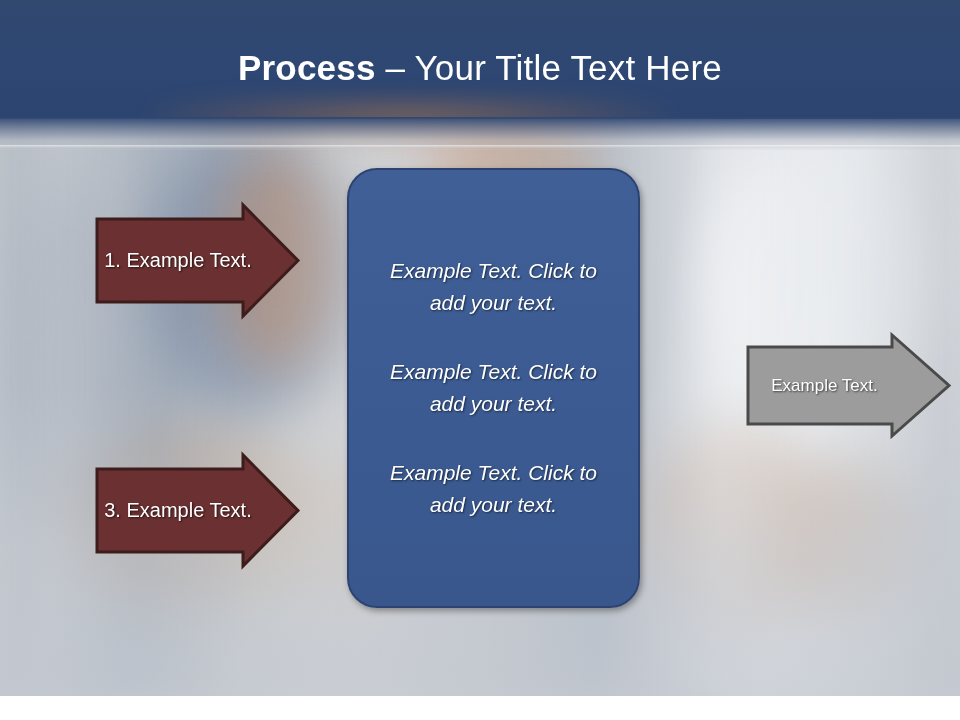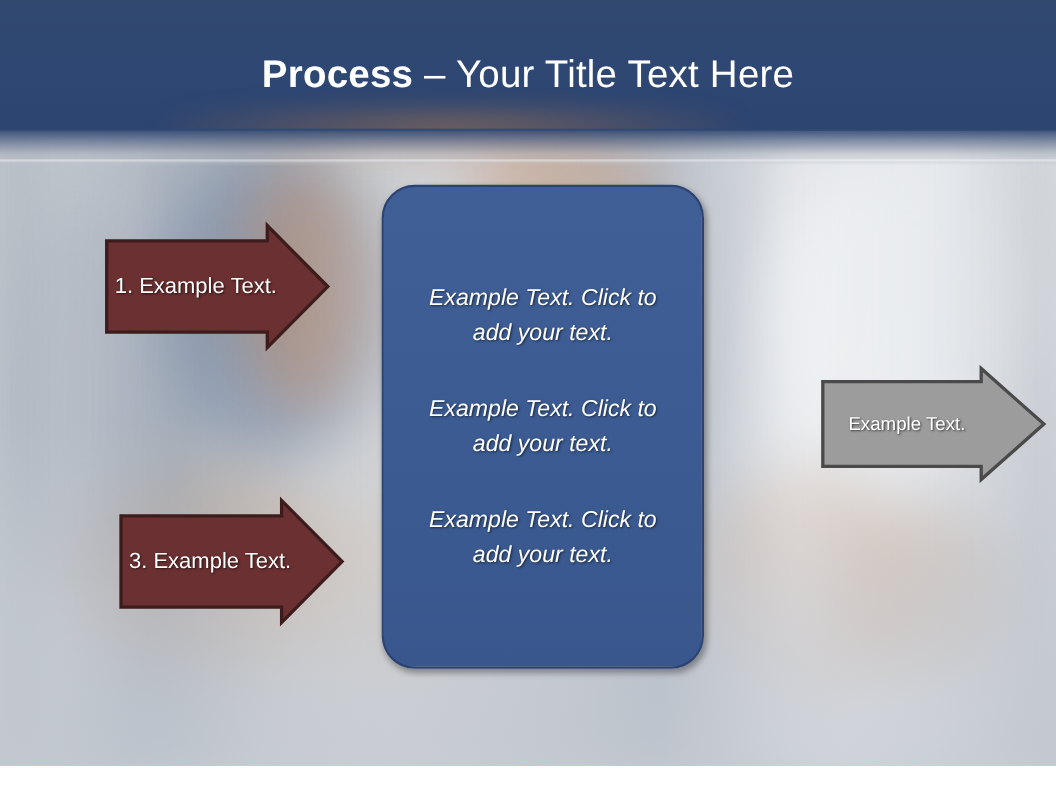--- a/index.html
+++ b/index.html
@@ -138,21 +138,21 @@
     justify-content: center;
     color: #ffffff;
     font-size: 20px;
     white-space: nowrap;
     text-shadow: 1px 1px 2px rgba(0,0,0,0.65);
     pointer-events: none;
   }
 
   #arrow-red-1 { left: 95px; top: 203px; }
   #arrow-red-2 { left: 95px; top: 328px; }
-  #arrow-red-3 { left: 108px; top: 453px; }
+  #arrow-red-3 { left: 95px; top: 453px; }
 
   
   .center-box {
     position: absolute;
     left: 347px;
     top: 168px;
     width: 293px;
     height: 440px;
     background: linear-gradient(to bottom, #3f5f96 0%, #3b5b92 50%, #39578d 100%);
     border: 2px solid #2c4372;

